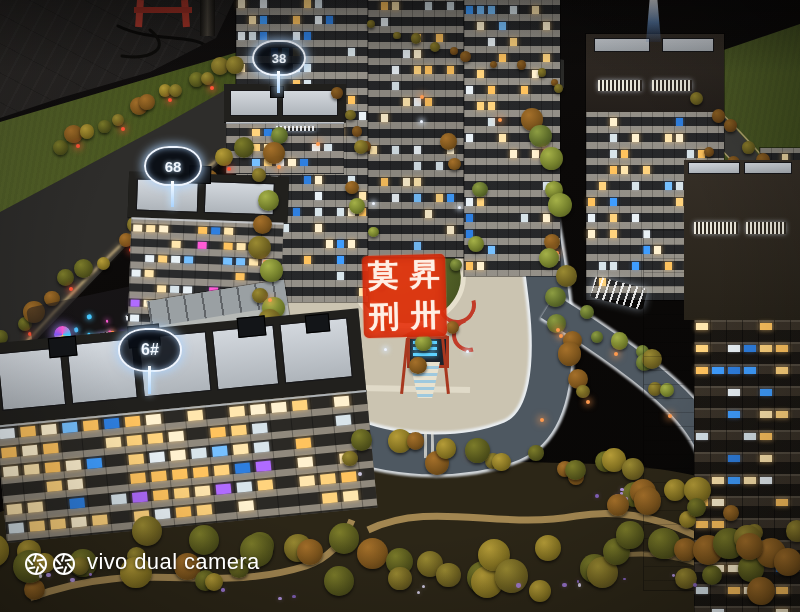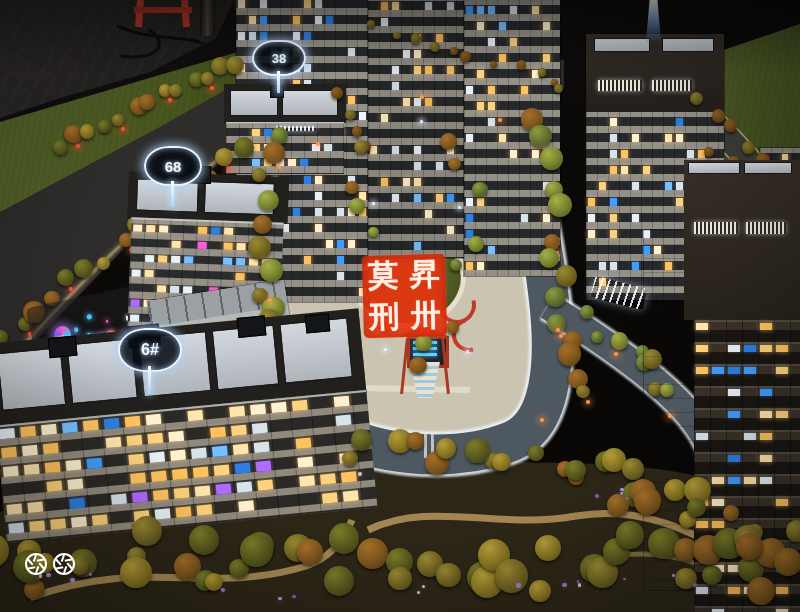--- a/index.html
+++ b/index.html
@@ -738,20 +738,21 @@
           <line x1="40" y1="6" x2="37.6" y2="12.6"></line>
             <line x1="47.8" y1="10.5" x2="40.8" y2="11.7"></line>
           <line x1="47.8" y1="19.5" x2="43.2" y2="14.1"></line>
             <line x1="40" y1="24" x2="42.4" y2="17.4"></line>
           <line x1="32.2" y1="19.5" x2="39.2" y2="18.3"></line>
             <line x1="32.2" y1="10.5" x2="36.8" y2="15.9"></line>
         </g>
       </g>
     </svg>
     <div class="txt">
+      <span class="l2">vivo dual camera</span>
     </div>
   </div>
 <div class="" style="left: 0px; top: 0px; width: 800px; height: 612px; z-index: 6;">
       <div class="tree" style="left: 53px; top: 140.1px; width: 15.2px; height: 15.2px; background: radial-gradient(circle at 35% 30%, rgb(124, 124, 42), rgb(85, 86, 28) 55%, rgb(58, 60, 20) 95%); box-shadow: rgba(0, 0, 0, 0.55) 0px 2px 3px;"></div>
       <div class="tree" style="left: 64.2px; top: 124.9px; width: 18.4px; height: 18.4px; background: radial-gradient(circle at 35% 30%, rgb(165, 112, 42), rgb(124, 84, 28) 55%, rgb(85, 58, 19) 95%); box-shadow: rgba(0, 0, 0, 0.55) 0px 2px 3px;"></div>
       <div class="lamp" style="left: 76.4px; top: 144.3px; width: 4px; height: 4px; background: rgb(255, 83, 54); box-shadow: rgba(255, 83, 54, 0.533) 0px 0px 6px 2px;"></div>
       <div class="tree" style="left: 79.8px; top: 124.3px; width: 14.5px; height: 14.5px; background: radial-gradient(circle at 35% 30%, rgb(181, 156, 56), rgb(133, 115, 34) 55%, rgb(92, 80, 24) 95%); box-shadow: rgba(0, 0, 0, 0.55) 0px 2px 3px;"></div>
       <div class="tree" style="left: 98px; top: 120.4px; width: 12.6px; height: 12.6px; background: radial-gradient(circle at 35% 30%, rgb(124, 124, 42), rgb(85, 86, 28) 55%, rgb(58, 60, 20) 95%); box-shadow: rgba(0, 0, 0, 0.55) 0px 2px 3px;"></div>
       <div class="tree" style="left: 112.2px; top: 114.3px; width: 11.8px; height: 11.8px; background: radial-gradient(circle at 35% 30%, rgb(154, 138, 50), rgb(110, 97, 32) 55%, rgb(76, 67, 26) 95%); box-shadow: rgba(0, 0, 0, 0.55) 0px 2px 3px;"></div>
       <div class="lamp" style="left: 121.1px; top: 127.1px; width: 4px; height: 4px; background: rgb(255, 83, 54); box-shadow: rgba(255, 83, 54, 0.533) 0px 0px 6px 2px;"></div>

